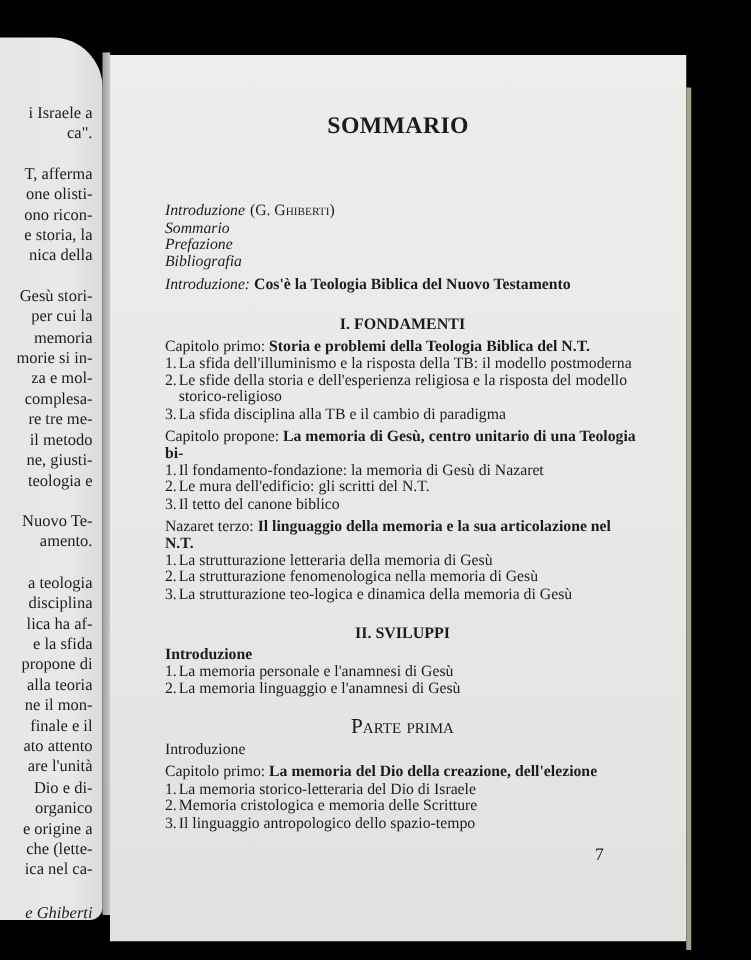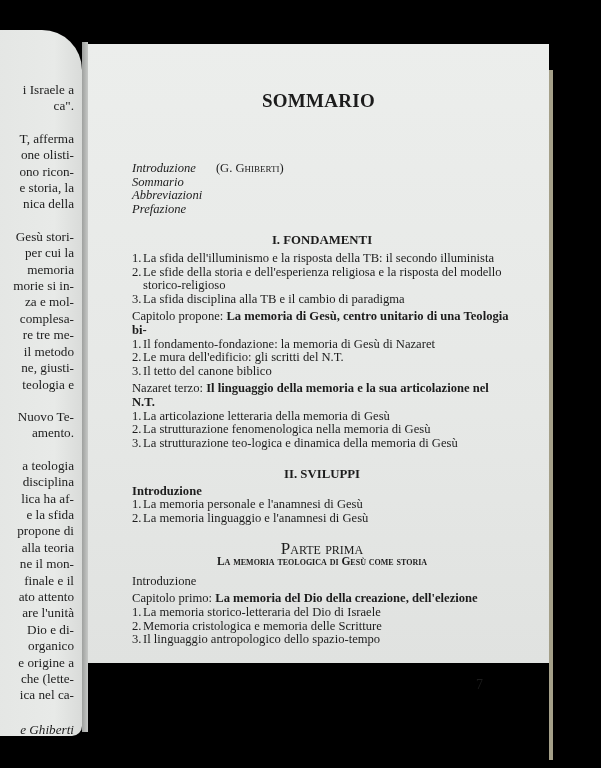--- a/index.html
+++ b/index.html
@@ -17,37 +17,37 @@
     position: absolute; right: 8px; top: 52px; width: 220px; text-align: right;
     font-size: 13.2px; line-height: 16.4px; white-space: nowrap;
   }
   .left-page .para { margin-bottom: 16px; }
   .left-page .sig { font-style: italic; margin-top: 18px; }
   .gutter {
     position: absolute; left: 82px; top: 42px; width: 6px; height: 690px;
     background: linear-gradient(90deg, #9ea09e, #c6c8c6);
   }
   .right-page {
-    position: absolute; left: 88px; top: 44px; width: 461px; height: 619px;
+    position: absolute; left: 88px; top: 44px; width: 461px; height: 709px;
     background: linear-gradient(180deg, #eceeec 0%, #e6e8e6 60%, #e0e2e0 100%);
   }
   .page-edge {
     position: absolute; left: 549px; top: 70px; width: 4px; height: 690px;
     background: #a5a089;
   }
   .title {
     position: absolute; left: 0; right: 0; top: 46px; text-align: center;
     font-weight: bold; font-size: 19px; letter-spacing: 0.3px;
   }
   .content {
     position: absolute; left: 44px; top: 118px; width: 380px;
     font-size: 12.6px; line-height: 13.6px;
   }
   .front-item { font-style: italic; }
-  .front-item .author { font-style: normal; font-variant: small-caps; margin-left: 20px; }
+  .front-item .author { font-style: normal; font-variant: small-caps; margin-left: 4px; }
   .intro-line { margin-top: 5px; }
   .intro-line .lbl { font-style: italic; }
   .intro-line .ttl { font-weight: bold; }
   .section-head {
     text-align: center; font-weight: bold; font-size: 12.8px; margin-top: 18px; margin-bottom: 3px;
   }
   .chapter { margin-top: 4px; }
   .chapter .ch-head { padding-left: 0; }
   .chapter .ch-head .ch-title { font-weight: bold; }
   .ch-cont { font-weight: bold; padding-left: 16px; }
@@ -116,31 +116,36 @@
 </div>
 <div class="gutter"></div>
 
 <div class="right-page">
   <div class="title">SOMMARIO</div>
 
   <div class="content">
     <div>
       <div class="front-item"><span>Introduzione</span><span class="author">(G. Ghiberti)</span></div>
       <div class="front-item">Sommario</div>
-      <div class="front-item">Abbreviazioni</div>
       <div class="front-item">Prefazione</div>
+      <div class="front-item">Bibliografia</div>
     </div>
 
+    <div class="intro-line">
+      <span class="lbl">Introduzione:</span>
+      <span class="ttl">Cos'è la Teologia Biblica del Nuovo Testamento</span>
+    </div>
 
     <div class="section-head">I. FONDAMENTI</div>
     <div id="sec1-chapters">
         <div class="chapter">
-          <div class="item">
-            <span class="num">1.</span>
-            <span class="txt">La sfida dell'illuminismo e la risposta della TB: il secondo illuminista</span>
+          <div class="ch-head"><span>Capitolo primo: </span><span class="ch-title">Storia e problemi della Teologia Biblica del N.T.</span></div>
+          <div class="item">
+            <span class="num">1.</span>
+            <span class="txt">La sfida dell'illuminismo e la risposta della TB: il modello postmoderna</span>
           </div>
           <div class="item">
             <span class="num">2.</span>
             <span class="txt">Le sfide della storia e dell'esperienza religiosa e la risposta del modello storico-religioso</span>
           </div>
           <div class="item">
             <span class="num">3.</span>
             <span class="txt">La sfida disciplina alla TB e il cambio di paradigma</span>
           </div>
         </div>
@@ -156,21 +161,21 @@
           </div>
           <div class="item">
             <span class="num">3.</span>
             <span class="txt">Il tetto del canone biblico</span>
           </div>
         </div>
         <div class="chapter">
           <div class="ch-head"><span>Nazaret terzo: </span><span class="ch-title">Il linguaggio della memoria e la sua articolazione nel N.T.</span></div>
           <div class="item">
             <span class="num">1.</span>
-            <span class="txt">La articolazione letteraria della memoria di Gesù</span>
+            <span class="txt">La strutturazione letteraria della memoria di Gesù</span>
           </div>
           <div class="item">
             <span class="num">2.</span>
             <span class="txt">La strutturazione fenomenologica nella memoria di Gesù</span>
           </div>
           <div class="item">
             <span class="num">3.</span>
             <span class="txt">La strutturazione teo-logica e dinamica della memoria di Gesù</span>
           </div>
         </div>
@@ -183,21 +188,20 @@
           <span class="num">1.</span>
           <span class="txt">La memoria personale e l'anamnesi di Gesù</span>
         </div>
         <div class="item">
           <span class="num">2.</span>
           <span class="txt">La memoria linguaggio e l'anamnesi di Gesù</span>
         </div>
       </div>
 
     <div class="part-label">Parte prima</div>
-    <div class="part-title">La memoria teologica di Gesù come storia</div>
     <div class="intro-plain">Introduzione</div>
     <div id="sec2-chapter">
         <div class="chapter">
           <div class="ch-head"><span>Capitolo primo: </span><span class="ch-title">La memoria del Dio della creazione, dell'elezione</span></div>
           <div class="item">
             <span class="num">1.</span>
             <span class="txt">La memoria storico-letteraria del Dio di Israele</span>
           </div>
           <div class="item">
             <span class="num">2.</span>

